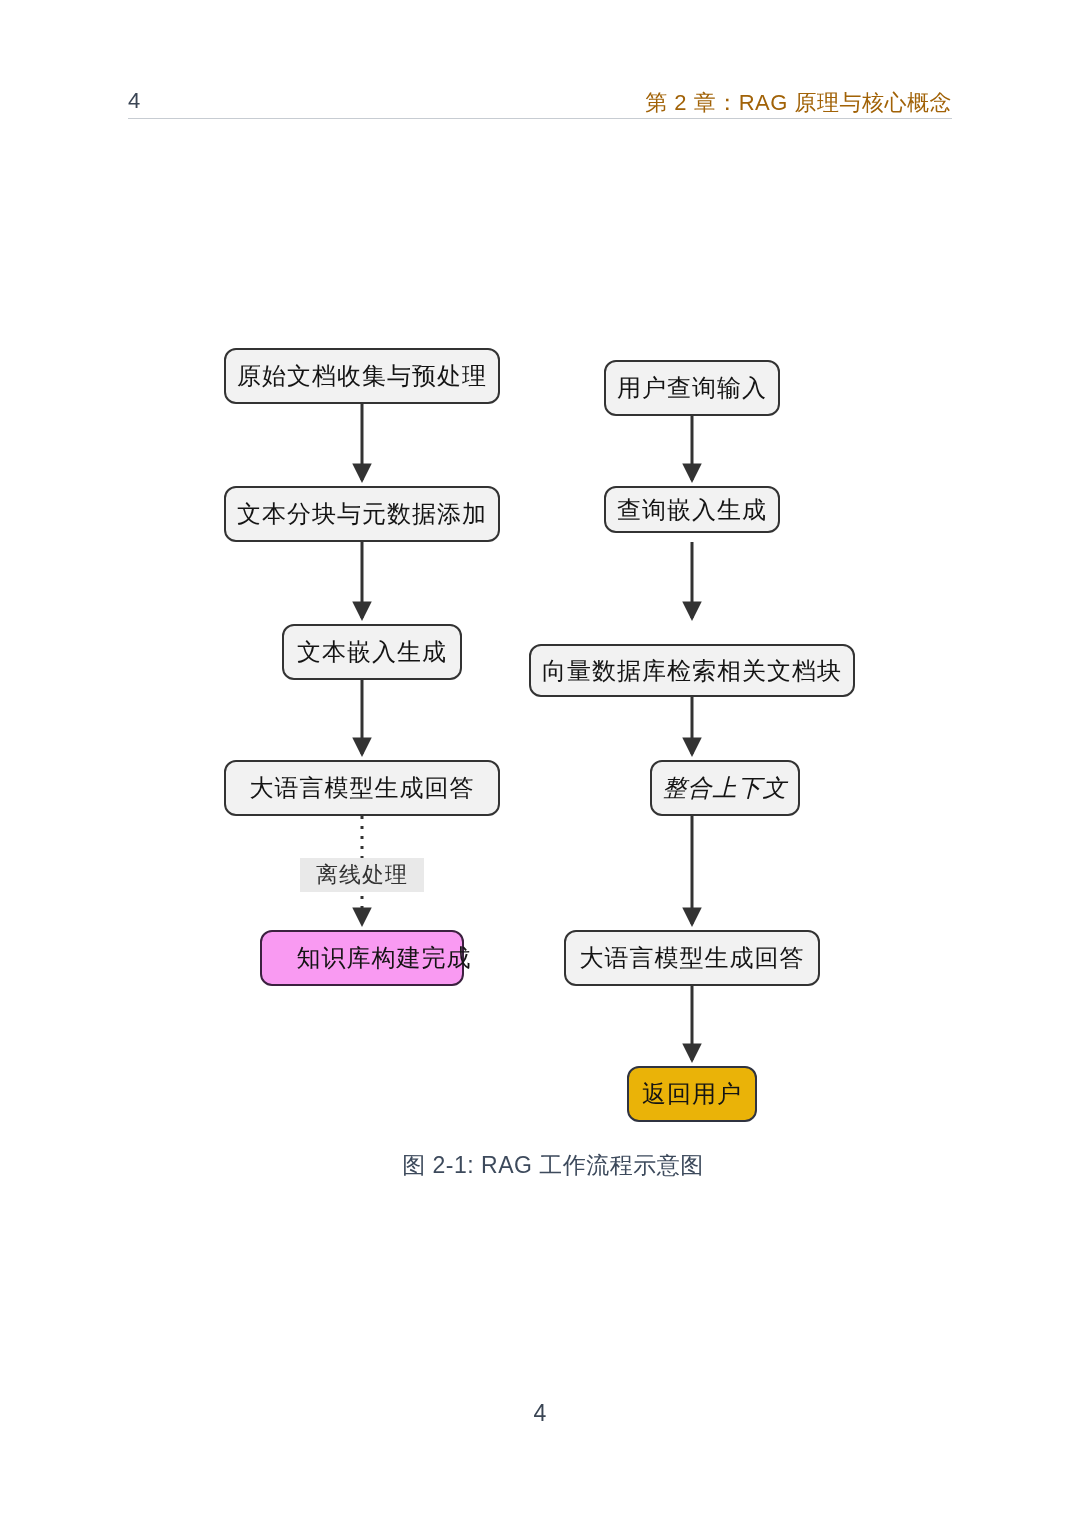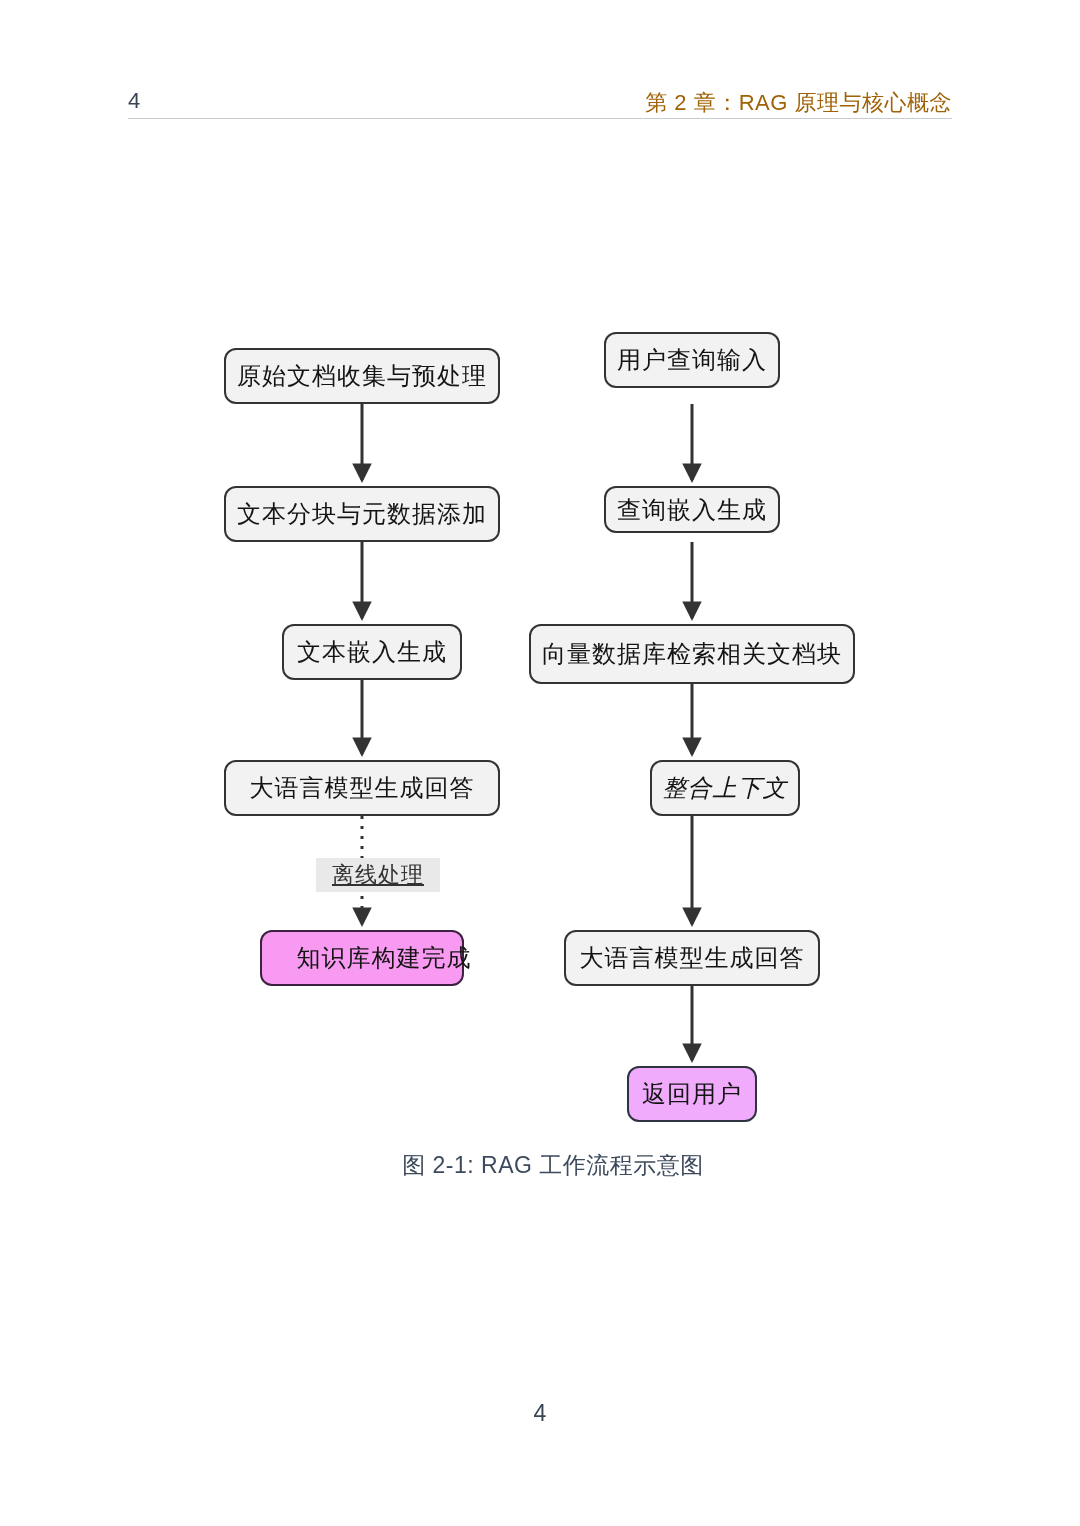--- a/index.html
+++ b/index.html
@@ -33,52 +33,51 @@
     box-sizing: border-box;
     display: flex; align-items: center; justify-content: center;
     background: #f2f2f2;
     border: 2px solid #333333;
     border-radius: 12px;
     font-size: 24px; color: #141414;
     letter-spacing: 1px;
     white-space: nowrap;
   }
   .node.pink   { background: #f99af2; border-color: #3c2140; }
-  .node.purple { background: #f0abfc; border-color: #2f3340; }
+  .node.purple { background: #eab308; border-color: #2f3340; }
 
   #n-collect     { left: 224px; top: 348px; width: 276px; height: 56px; }
   #n-chunk       { left: 224px; top: 486px; width: 276px; height: 56px; }
   #n-embed       { left: 272px; top: 624px; width: 180px; height: 56px; margin-left: 10px; }
   #n-store       { left: 224px; top: 760px; width: 276px; height: 56px; }
   #n-kbdone      { left: 260px; top: 930px; width: 204px; height: 56px; padding-left: 44px; }
 
-  #n-query       { left: 604px; top: 332px; width: 176px; height: 56px; }
+  #n-query       { left: 604px; top: 360px; width: 176px; height: 56px; }
   #n-queryembed  { left: 604px; top: 486px; width: 176px; height: 47px; }
-  #n-retrieve    { left: 529px; top: 624px; width: 326px; height: 60px; }
+  #n-retrieve    { left: 529px; top: 644px; width: 326px; height: 53px; }
   #n-context     { left: 650px; top: 760px; width: 150px; height: 56px; font-style: italic; }
   #n-generate    { left: 564px; top: 930px; width: 256px; height: 56px; }
   #n-return      { left: 627px; top: 1066px; width: 130px; height: 56px; }
 
   
   .edges {
     position: absolute; left: 0; top: 0;
     width: 1080px; height: 1526px;
     pointer-events: none;
   }
 
   .edge-label {
     position: absolute;
-    left: 378px; top: 858px;
+    left: 362px; top: 858px;
     transform: translateX(-50%);
     background: #e9e9e9;
     padding: 2px 16px;
     font-size: 22px; color: #333333;
     letter-spacing: 1px;
     white-space: nowrap;
-    text-decoration: underline;
   }
 
   
   .caption {
     position: absolute; left: 0; top: 1150px;
     width: 1080px; text-align: center;
     font-size: 23px; color: #3d4a5c;
     letter-spacing: 0.5px;
     padding-left: 13px;
   }

